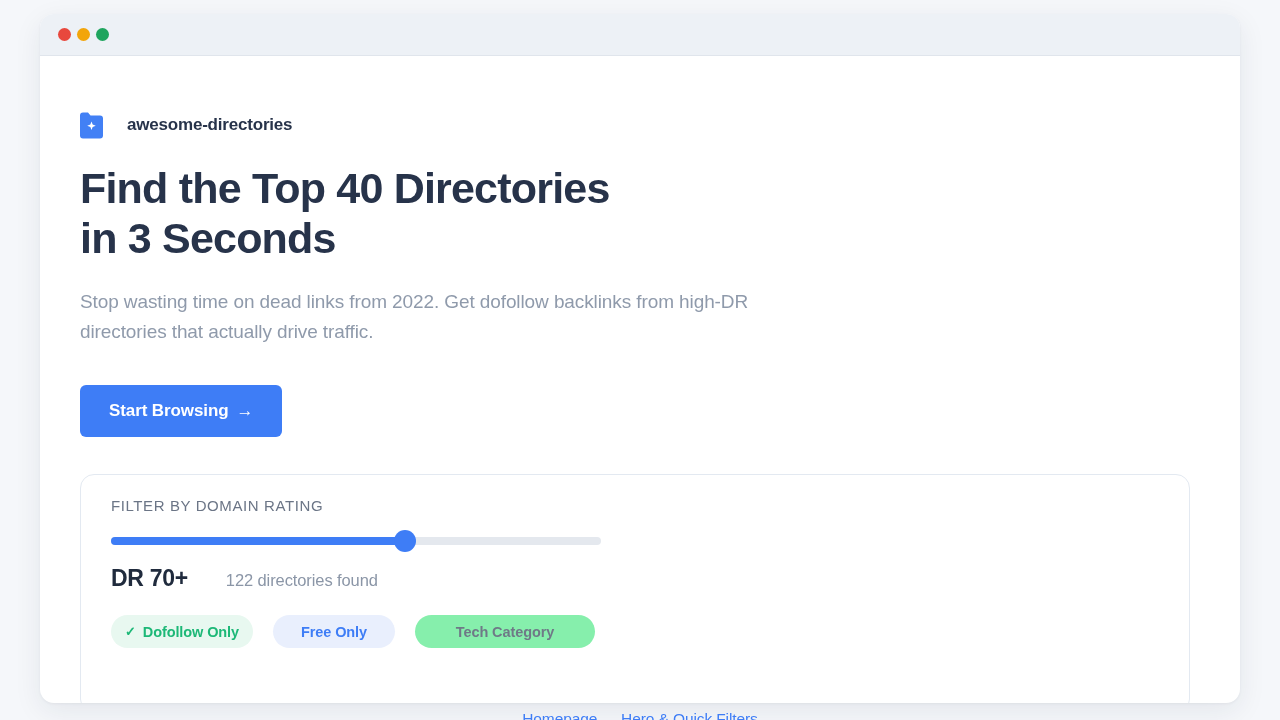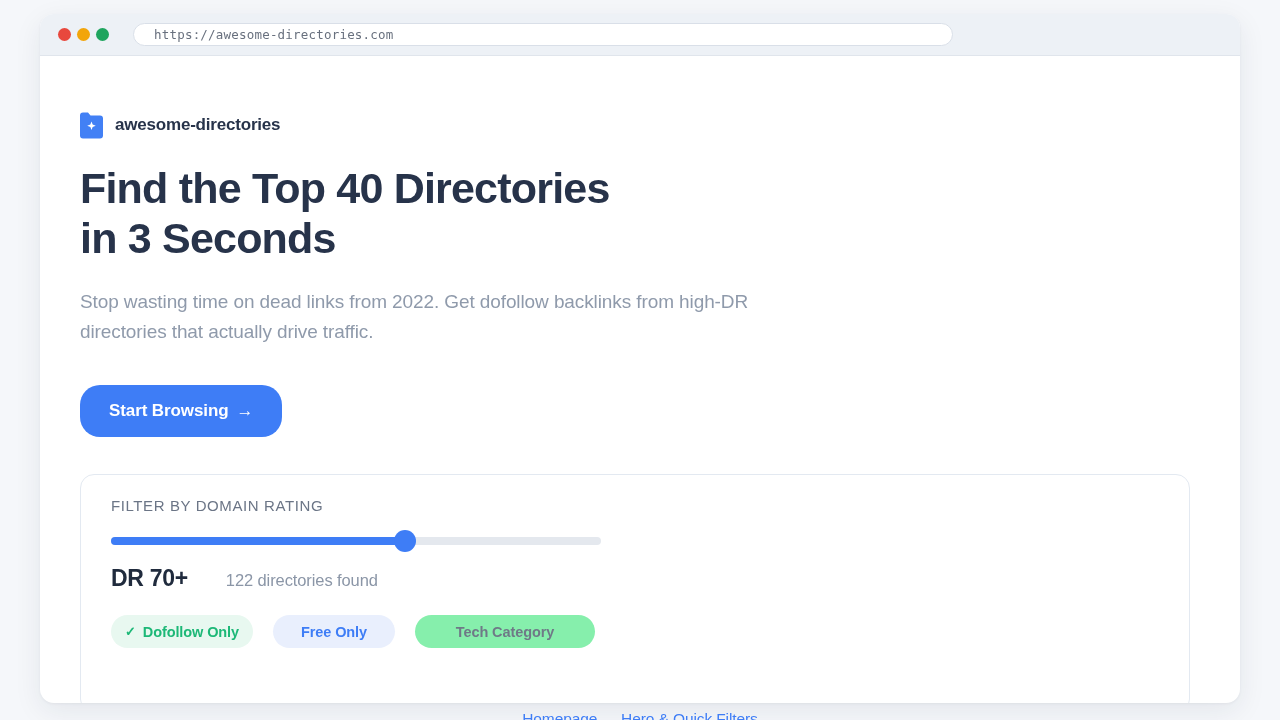--- a/index.html
+++ b/index.html
@@ -47,21 +47,21 @@
     font-family: "DejaVu Sans Mono", monospace;
     font-size: 12.5px;
     color: #68707e;
     letter-spacing: 0.2px;
     white-space: nowrap;
   }
 
   
   .page-content { padding: 55px 40px 0 40px; }
 
-  .brand-row { display: flex; align-items: center; gap: 12px; margin-bottom: 24px; }
+  .brand-row { display: flex; align-items: center; gap: 24px; margin-bottom: 24px; }
   .brand-icon { width: 23px; height: 28px; display: block; }
   .brand-name {
     font-size: 17px;
     font-weight: 700;
     color: #27334a;
     letter-spacing: -0.2px;
   }
 
   .hero-title {
     font-size: 43px;
@@ -81,21 +81,21 @@
     margin-bottom: 38px;
   }
 
   .cta-button {
     display: inline-flex;
     align-items: center;
     gap: 8px;
     background: #3e7df6;
     color: #ffffff;
     border: none;
-    border-radius: 20px;
+    border-radius: 6px;
     padding: 0 29px;
     height: 52px;
     font-family: "Liberation Sans", sans-serif;
     font-size: 17px;
     font-weight: 700;
     letter-spacing: -0.1px;
     cursor: pointer;
     margin-bottom: 37px;
   }
 
@@ -206,23 +206,20 @@
 </head>
 <body>
 
 <div class="browser-window">
 
   <div class="chrome-bar">
     <div class="traffic-lights">
       <button class="traffic-dot dot-red"></button>
       <button class="traffic-dot dot-yellow"></button>
       <button class="traffic-dot dot-green"></button>
-    </div>
-    <div class="url-bar">
-      <span class="url-text">https://awesome-directories.com</span>
     </div>
   </div>
 
   <div class="page-content">
 
     <div class="brand-row">
       <svg class="brand-icon" viewBox="0 0 23 28" xmlns="http://www.w3.org/2000/svg">
         <path fill="#4280f5" d="M0 4.5 Q0 1.5 3 1.5 H8 L10.5 4.5 H20 Q23 4.5 23 7.5 V24.5 Q23 27.5 20 27.5 H3 Q0 27.5 0 24.5 Z"></path>
         <path fill="#ffffff" d="M11.5 10.5 l1.15 3.1 3.1 1.15 -3.1 1.15 -1.15 3.1 -1.15 -3.1 -3.1 -1.15 3.1 -1.15 Z"></path>
       </svg>

